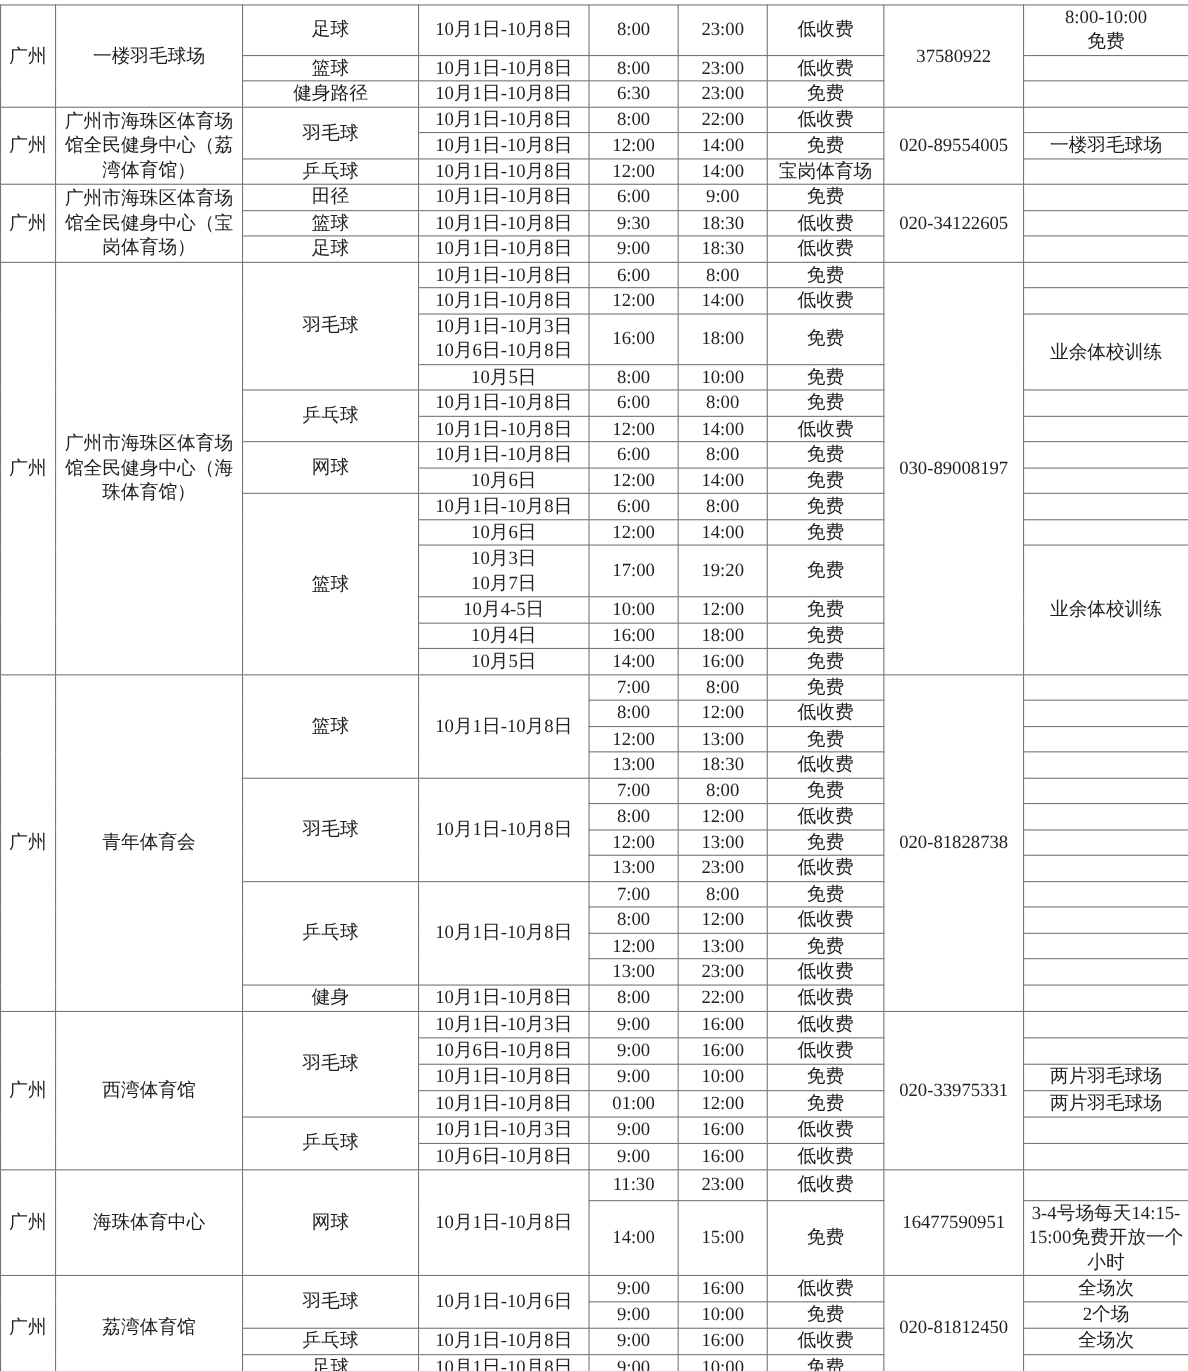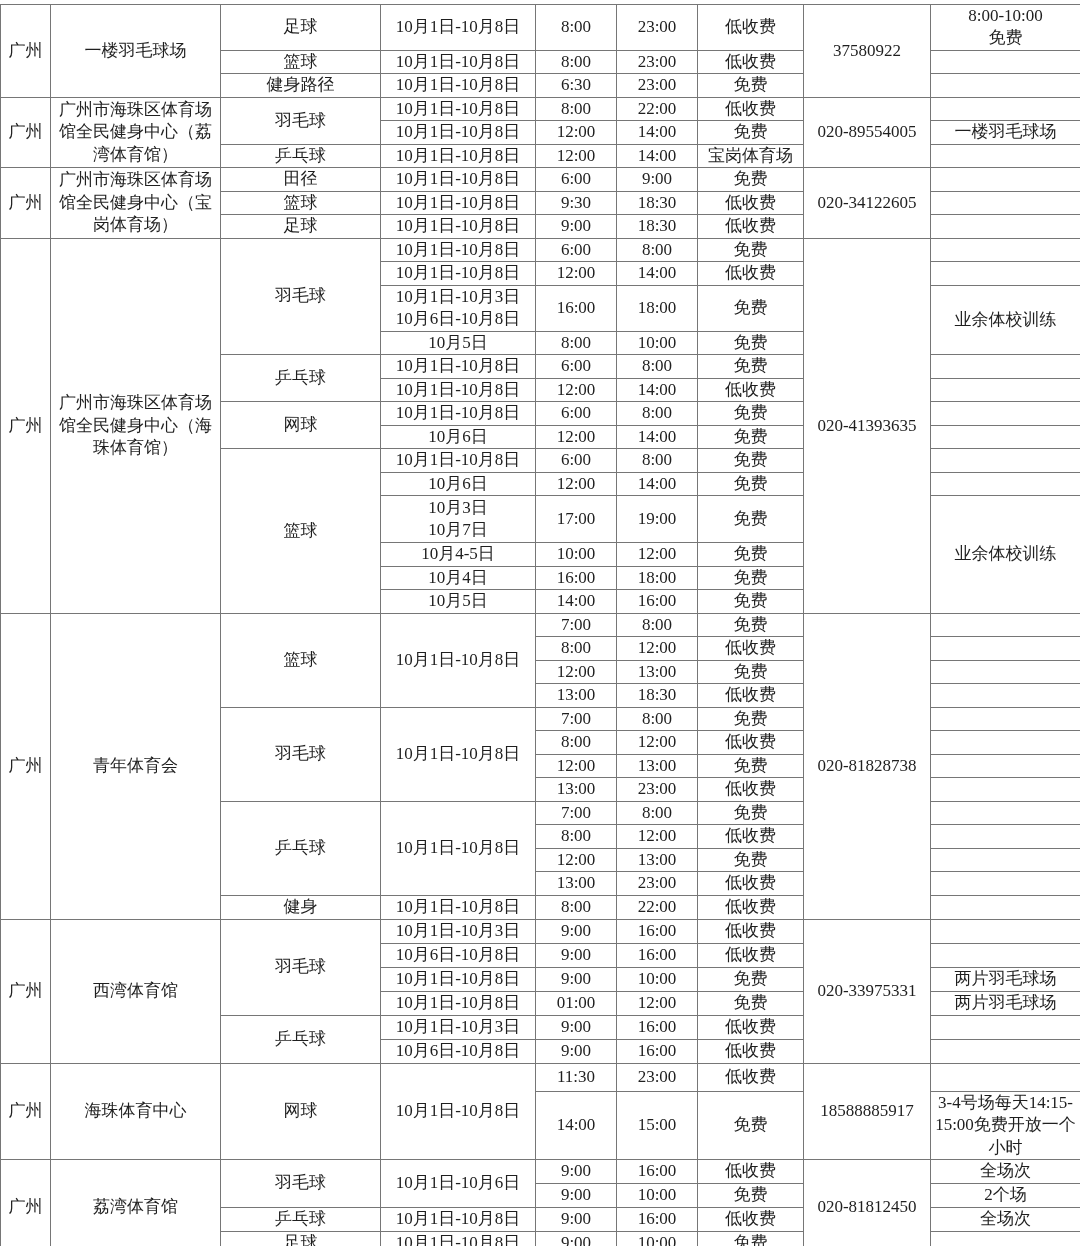--- a/index.html
+++ b/index.html
@@ -126,21 +126,21 @@
           <td></td>
         </tr>
         <tr style="height: 23.5px;">
           <td rowspan="14">广州</td>
           <td rowspan="14">广州市海珠区体育场馆全民健身中心（海珠体育馆）</td>
           <td rowspan="4">羽毛球</td>
           <td>10月1日-10月8日</td>
           <td>6:00</td>
           <td>8:00</td>
           <td>免费</td>
-          <td rowspan="14">020-41393635</td>
+          <td rowspan="14">030-89008197</td>
           <td></td>
         </tr>
         <tr style="height: 23.5px;">
           <td>10月1日-10月8日</td>
           <td>12:00</td>
           <td>14:00</td>
           <td>低收费</td>
           <td></td>
         </tr>
         <tr style="height: 46px;">
@@ -199,21 +199,21 @@
           <td>10月6日</td>
           <td>12:00</td>
           <td>14:00</td>
           <td>免费</td>
           <td></td>
         </tr>
         <tr style="height: 47px;">
           <td>10月3日
 10月7日</td>
           <td>17:00</td>
-          <td>19:00</td>
+          <td>19:20</td>
           <td>免费</td>
           <td rowspan="4">业余体校训练</td>
         </tr>
         <tr style="height: 23.5px;">
           <td>10月4-5日</td>
           <td>10:00</td>
           <td>12:00</td>
           <td>免费</td>
         </tr>
         <tr style="height: 23.5px;">
@@ -365,21 +365,21 @@
           <td></td>
         </tr>
         <tr style="height: 28px;">
           <td rowspan="2">广州</td>
           <td rowspan="2">海珠体育中心</td>
           <td rowspan="2">网球</td>
           <td rowspan="2">10月1日-10月8日</td>
           <td>11:30</td>
           <td>23:00</td>
           <td>低收费</td>
-          <td rowspan="2">18588885917</td>
+          <td rowspan="2">16477590951</td>
           <td></td>
         </tr>
         <tr style="height: 68px;">
           <td>14:00</td>
           <td>15:00</td>
           <td>免费</td>
           <td>3-4号场每天14:15-15:00免费开放一个小时</td>
         </tr>
         <tr style="height: 24px;">
           <td rowspan="4">广州</td>

